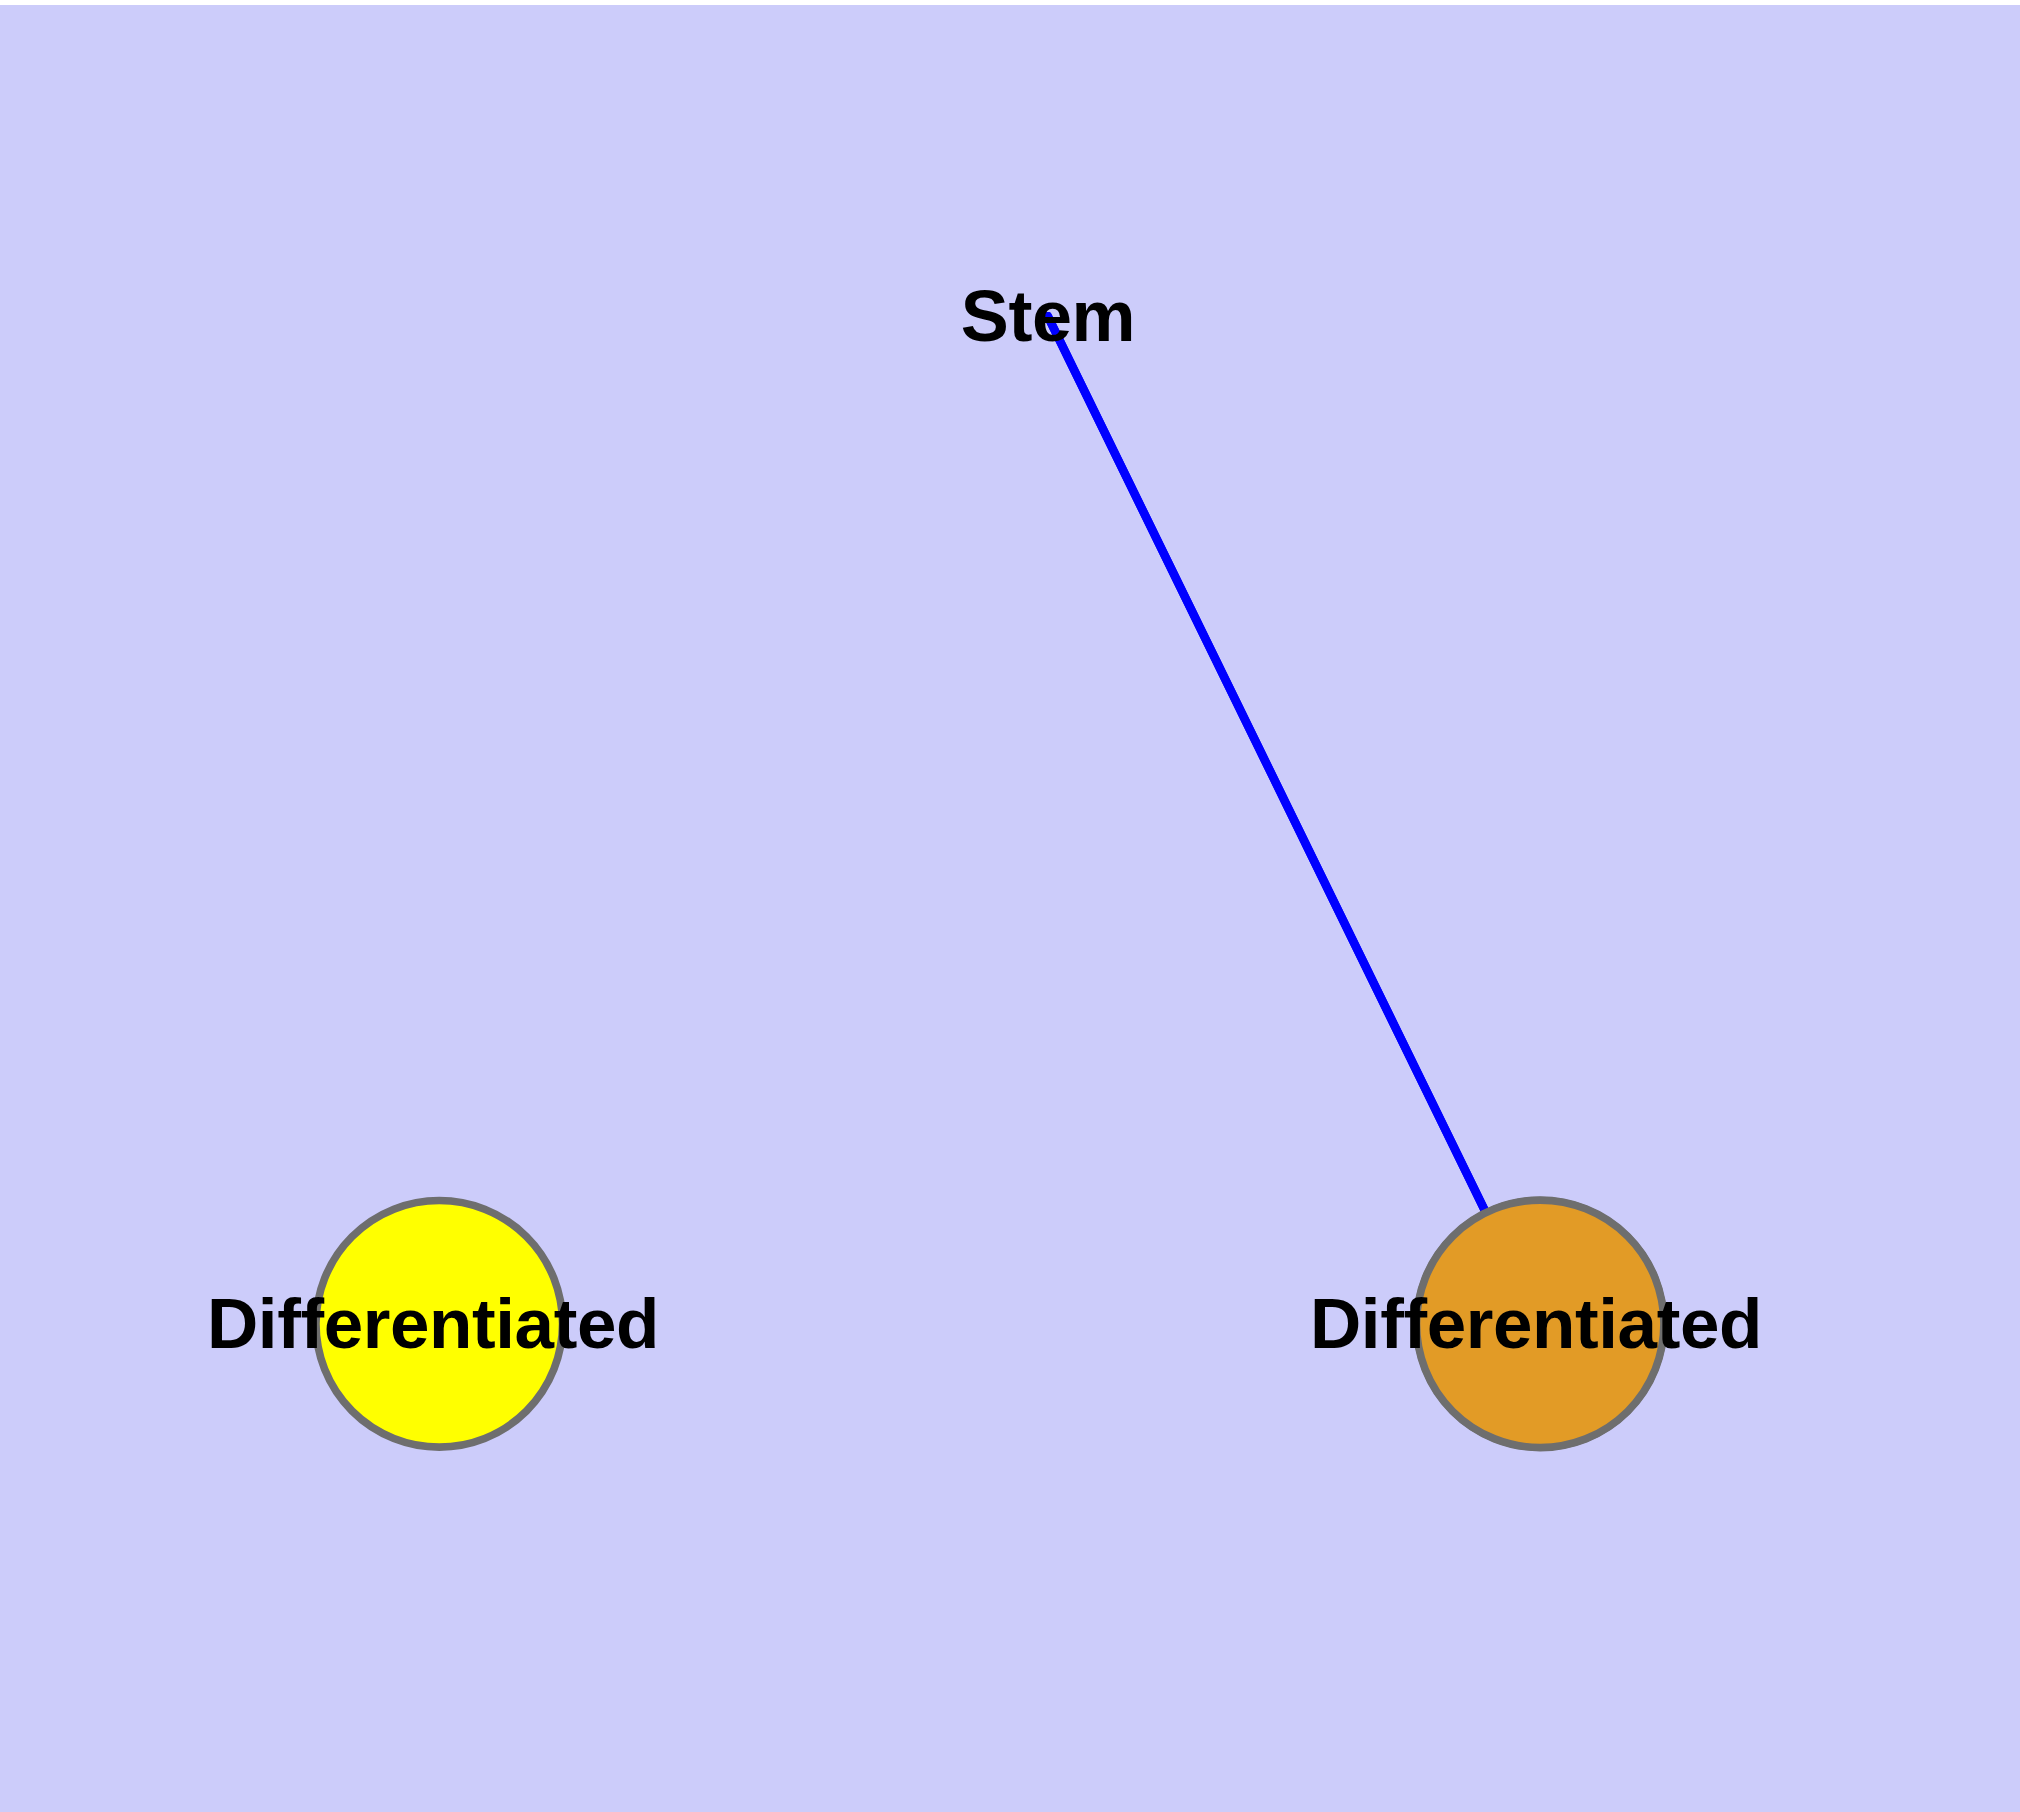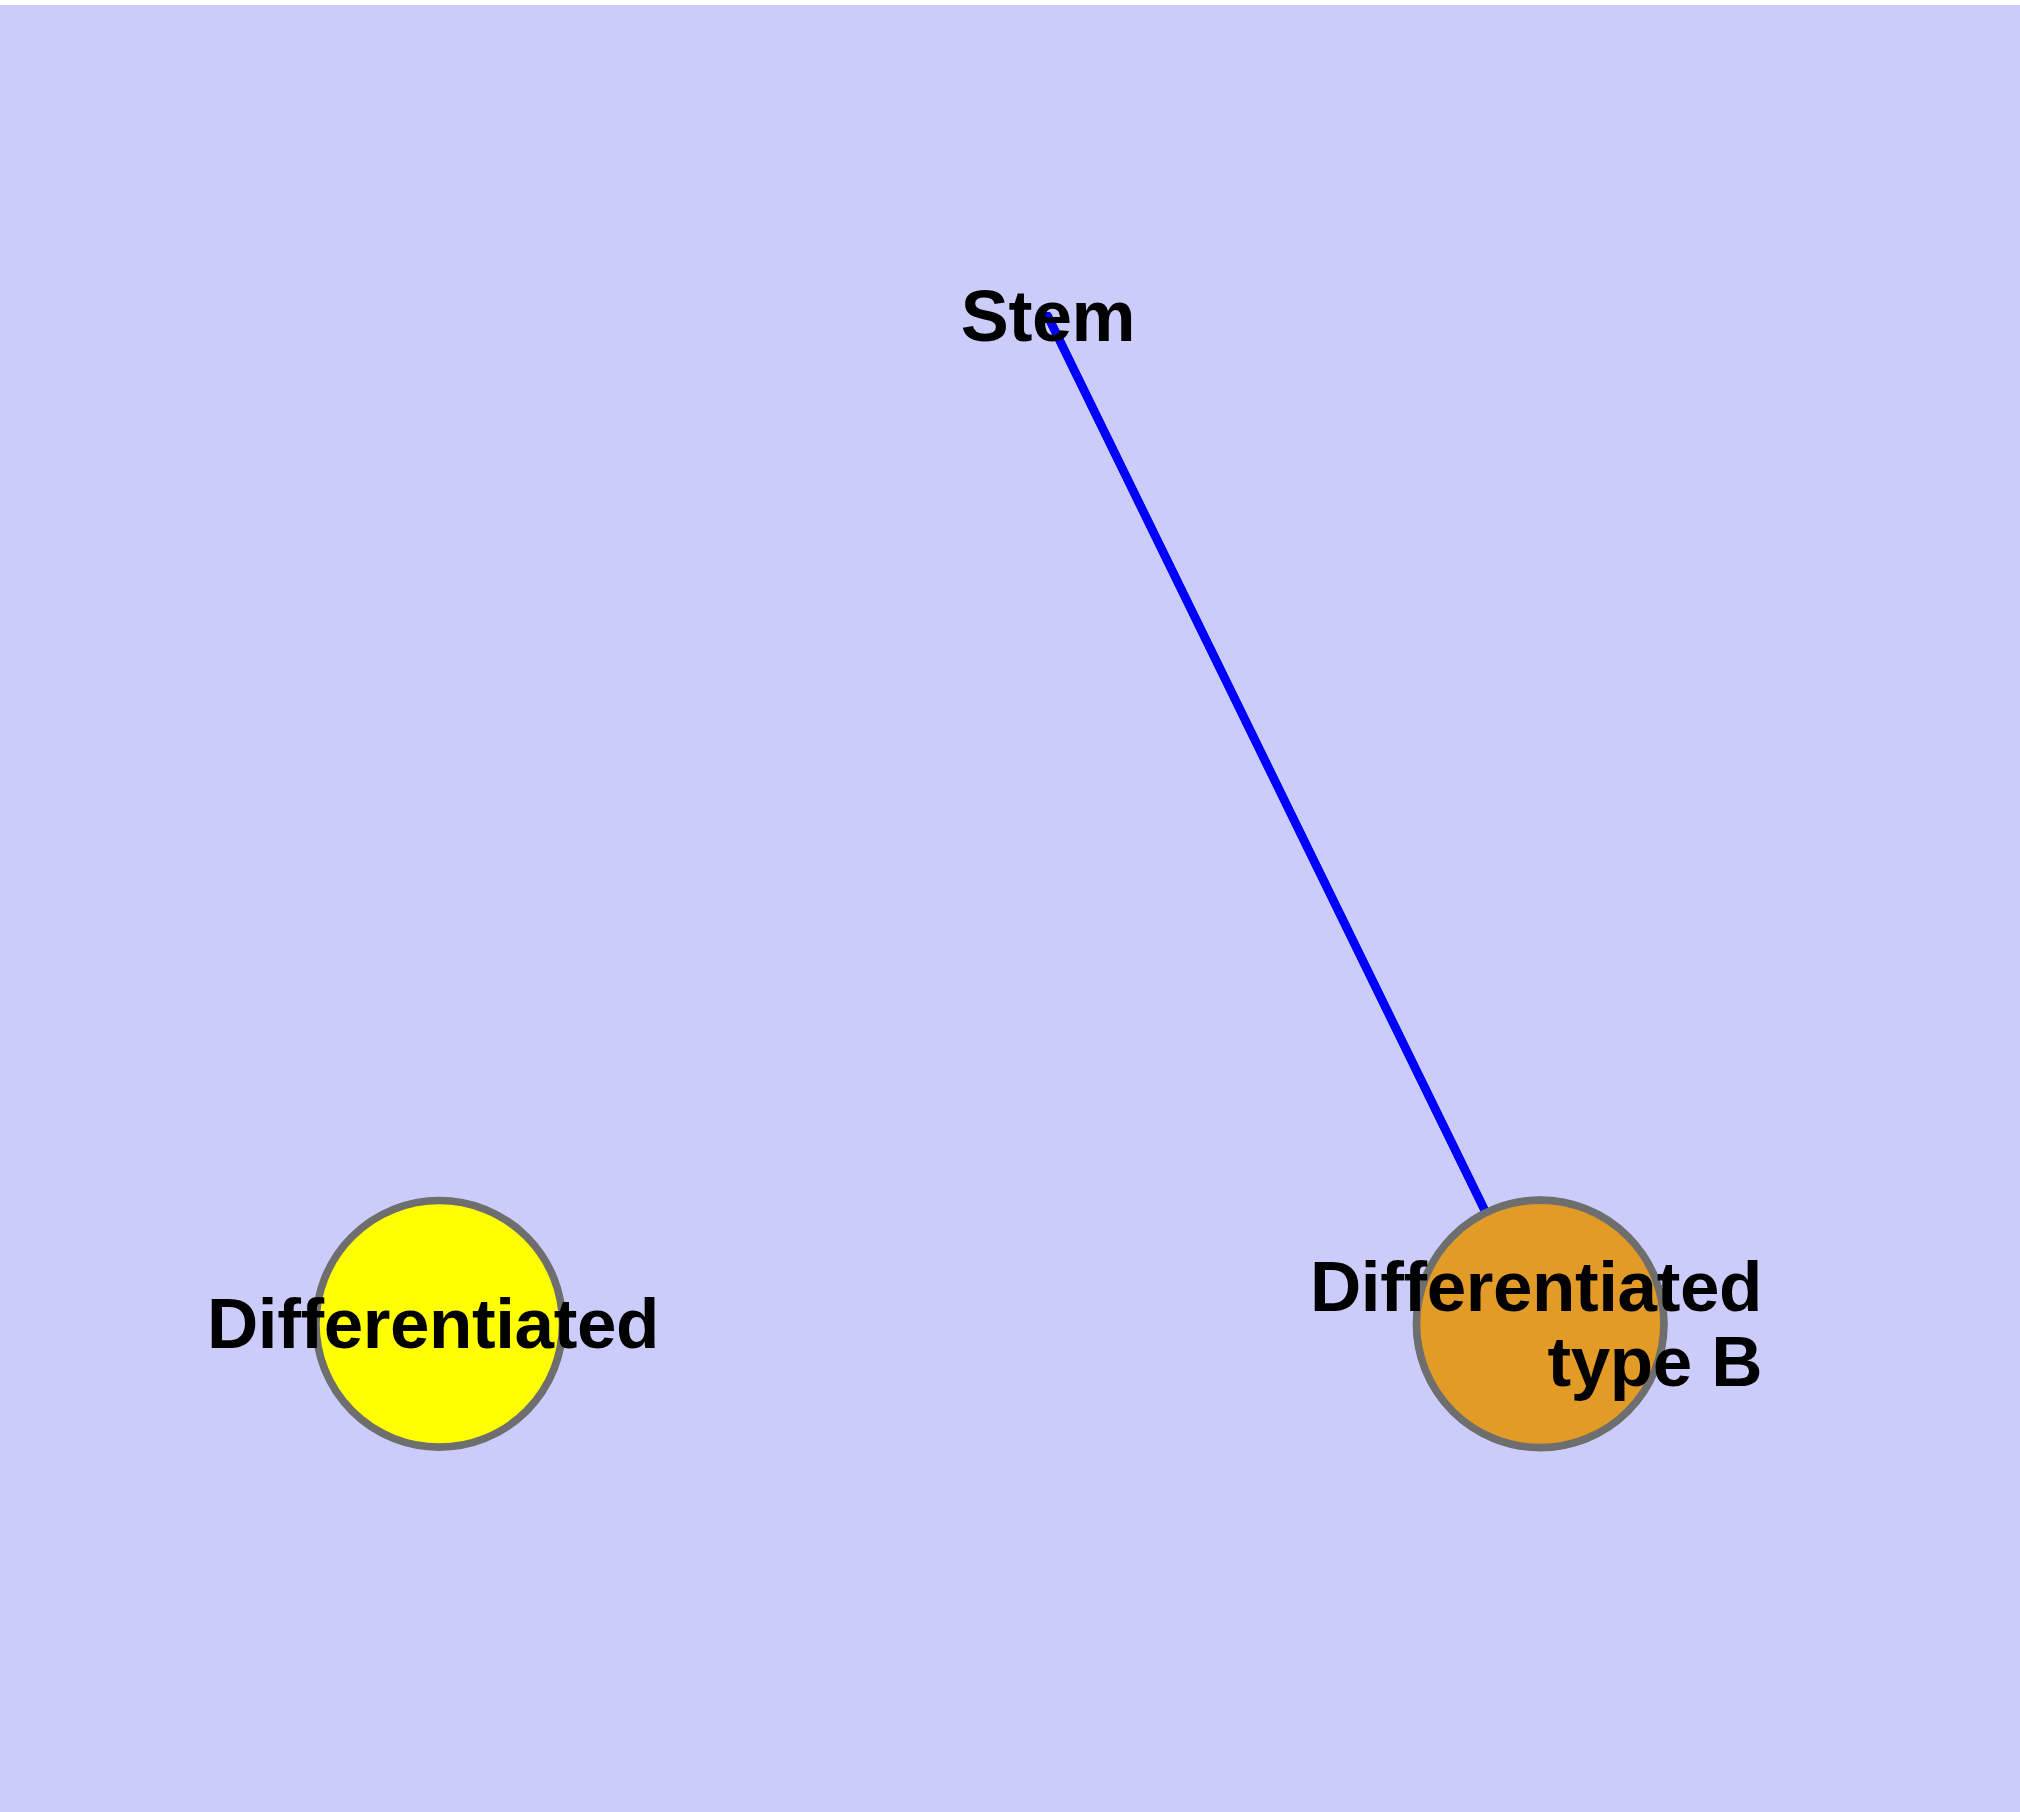--- a/index.html
+++ b/index.html
@@ -28,21 +28,21 @@
   }
   #graph-svg {
     position: absolute;
     left: 0;
     top: 0;
     width: 2021px;
     height: 1812px;
   }
   .node-label {
     position: absolute;
-    text-align: right;
+    text-align: center;
     font-family: "Liberation Sans", sans-serif;
     font-weight: bold;
     color: #000000;
     line-height: 1.06;
     white-space: nowrap;
     pointer-events: none;
     letter-spacing: -0.4px;
   }
   #label-stem {
     font-size: 72px;
@@ -85,17 +85,16 @@
   <div class="node-label" id="label-stem">
     <div>Stem</div>
   </div>
 
   <div class="node-label" id="label-diff-a">
     <div>Differentiated</div>
   </div>
 
   <div class="node-label" id="label-diff-b">
     <div>Differentiated</div>
-    <div>type B</div>
   </div>
 
 </div>
 
 
 </body></html>

